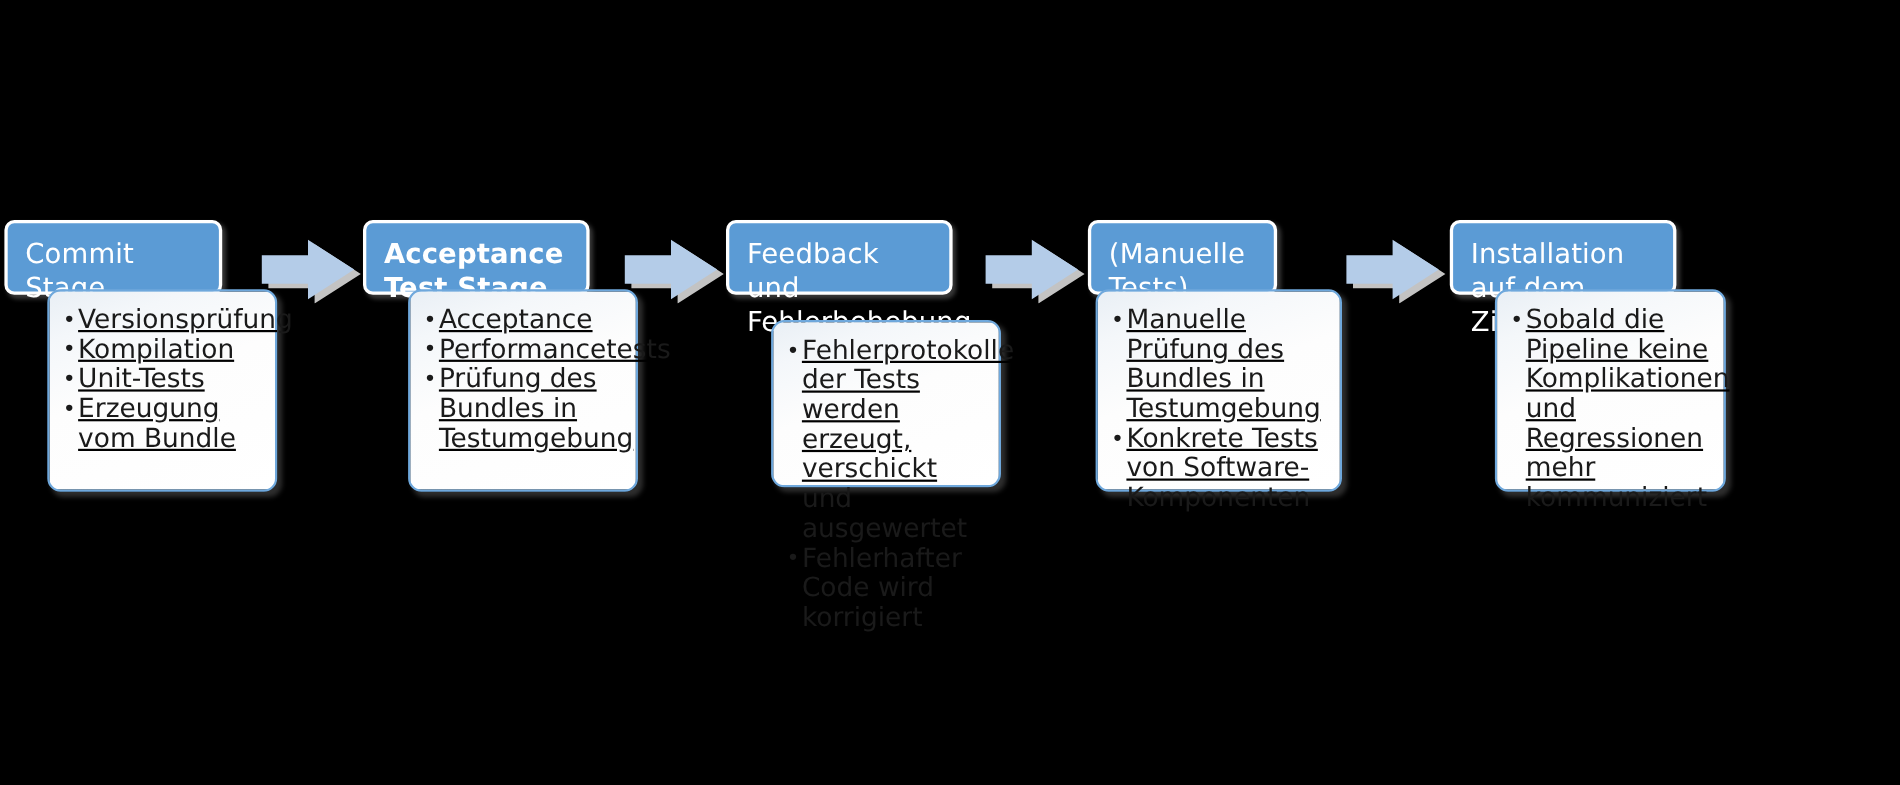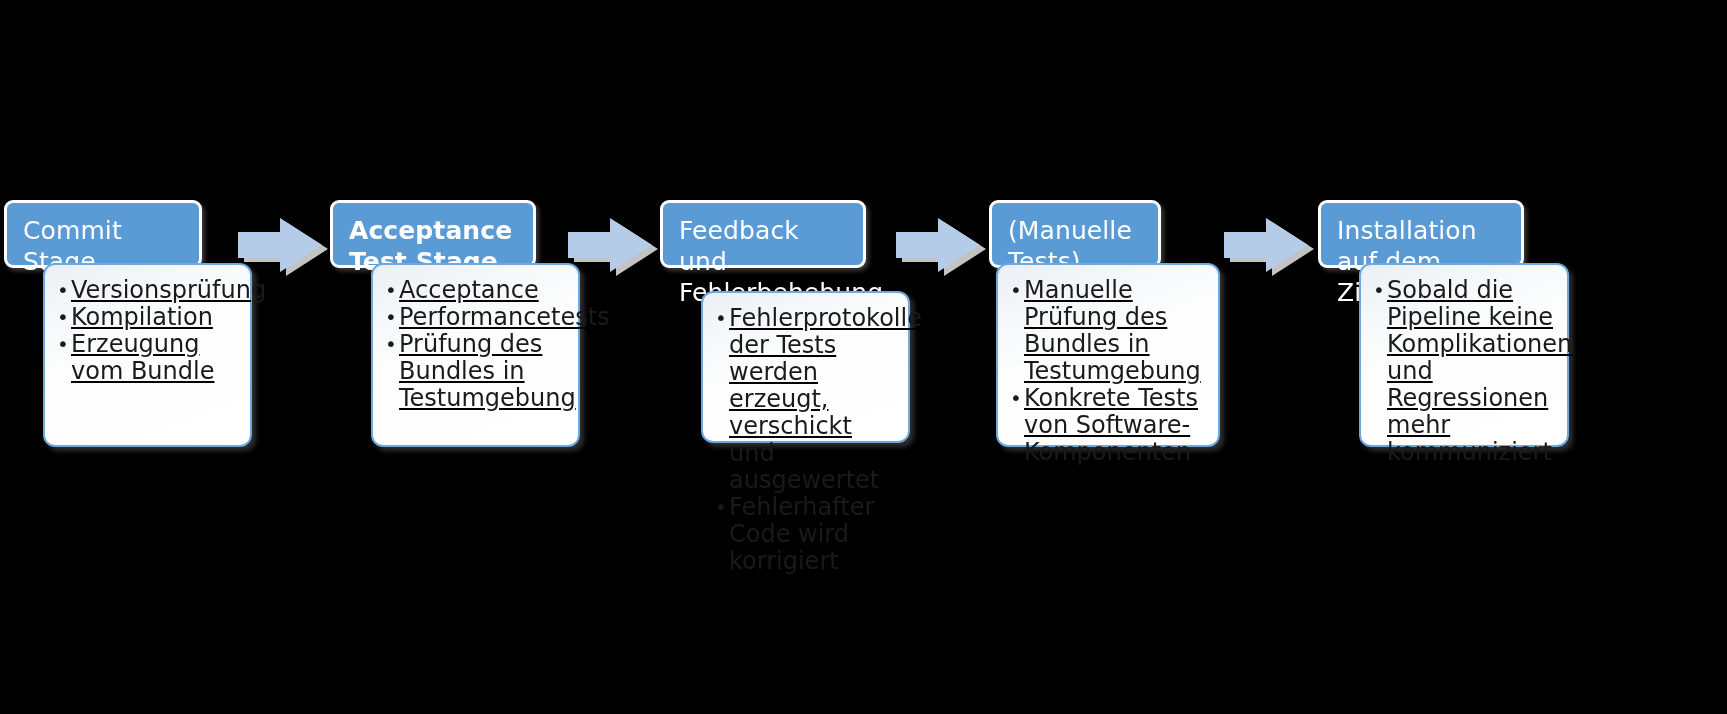--- a/index.html
+++ b/index.html
@@ -92,20 +92,21 @@
 <div id="stage-canvas">
 
   <div class="stage-group">
     <div class="stage-header" style="left:4px; top:200px; width:198px; height:68px;">
       <span>Commit Stage</span>
     </div>
     <div class="stage-card" style="left:43px; top:263px; width:209px; height:184px;">
       <ul class="bullet-list">
         <li class="bullet-item">Versionsprüfung</li>
         <li class="bullet-item">Kompilation</li>
+        <li class="bullet-item">Unit-Tests</li>
         <li class="bullet-item">Erzeugung vom Bundle</li>
       </ul>
     </div>
   </div>
 
   <div class="stage-arrow" style="left:234px; top:214px; width:96px; height:62px;">
     <svg width="96" height="62" viewBox="0 0 96 62">
       <path d="M4,18 L46,18 L46,4 L88,31 L46,58 L46,44 L4,44 Z" fill="#C3C3C3" transform="translate(6,4)"></path>
       <path d="M4,18 L46,18 L46,4 L88,31 L46,58 L46,44 L4,44 Z" fill="#B4CCE8"></path>
     </svg>

